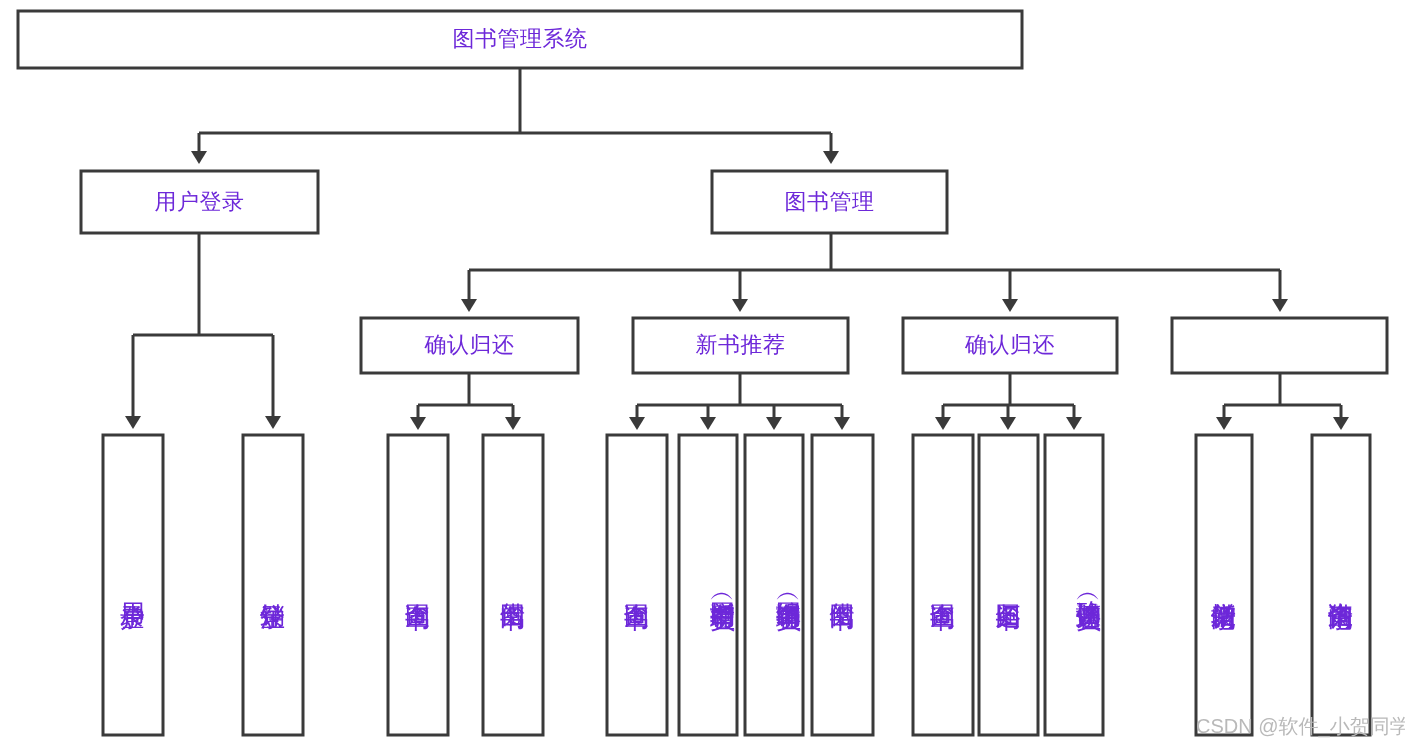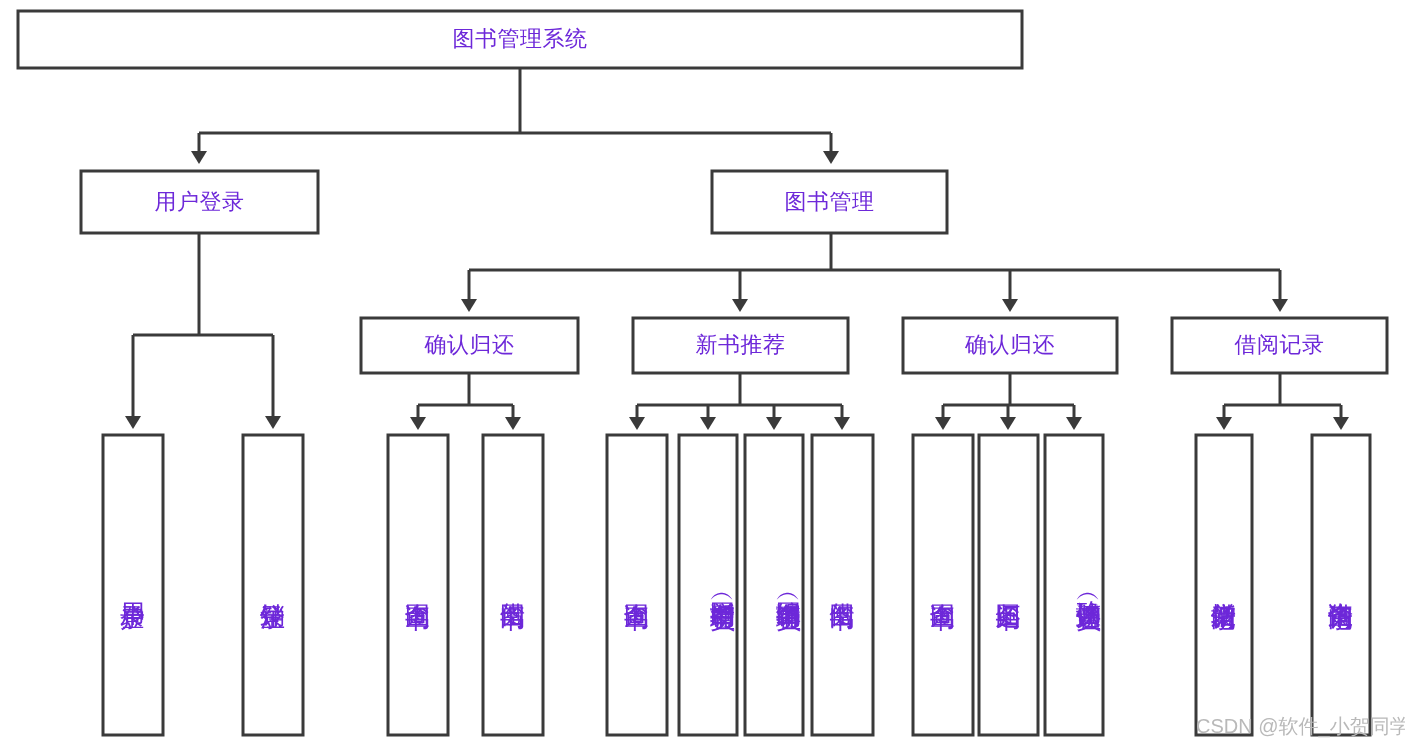--- a/index.html
+++ b/index.html
@@ -163,21 +163,20 @@
   </svg>
 
   <div class="node-label horizontal" style="left:18px; top:11px; width:1004px; height:57px;">图书管理系统</div>
 
   <div class="node-label horizontal" style="left:81px; top:171px; width:237px; height:62px;">用户登录</div>
   <div class="node-label horizontal" style="left:712px; top:171px; width:235px; height:62px;">图书管理</div>
 
   <div class="node-label horizontal" style="left:361px; top:318px; width:217px; height:55px;">确认归还</div>
   <div class="node-label horizontal" style="left:633px; top:318px; width:215px; height:55px;">新书推荐</div>
   <div class="node-label horizontal" style="left:903px; top:318px; width:214px; height:55px;">确认归还</div>
-  <div class="node-label horizontal" style="left:1172px; top:318px; width:215px; height:55px;">借阅记录</div>
 
   <div class="node-label vertical" style="left:103px; top:435px; width:60px; height:300px;">用户登录</div>
   <div class="node-label vertical" style="left:243px; top:435px; width:60px; height:300px;">注销登录</div>
   <div class="node-label vertical" style="left:388px; top:435px; width:60px; height:300px;">查询图书</div>
   <div class="node-label vertical" style="left:483px; top:435px; width:60px; height:300px;">借阅图书</div>
   <div class="node-label vertical" style="left:607px; top:435px; width:60px; height:300px;">查询图书</div>
   <div class="node-label vertical" style="left:679px; top:437px; width:58px; height:296px; align-items:flex-start;">新增图书（管理员）</div>
   <div class="node-label vertical" style="left:745px; top:437px; width:58px; height:296px; align-items:flex-start;">编辑图书（管理员）</div>
   <div class="node-label vertical" style="left:812px; top:435px; width:61px; height:300px;">借阅图书</div>
   <div class="node-label vertical" style="left:913px; top:435px; width:60px; height:300px;">查询图书</div>

